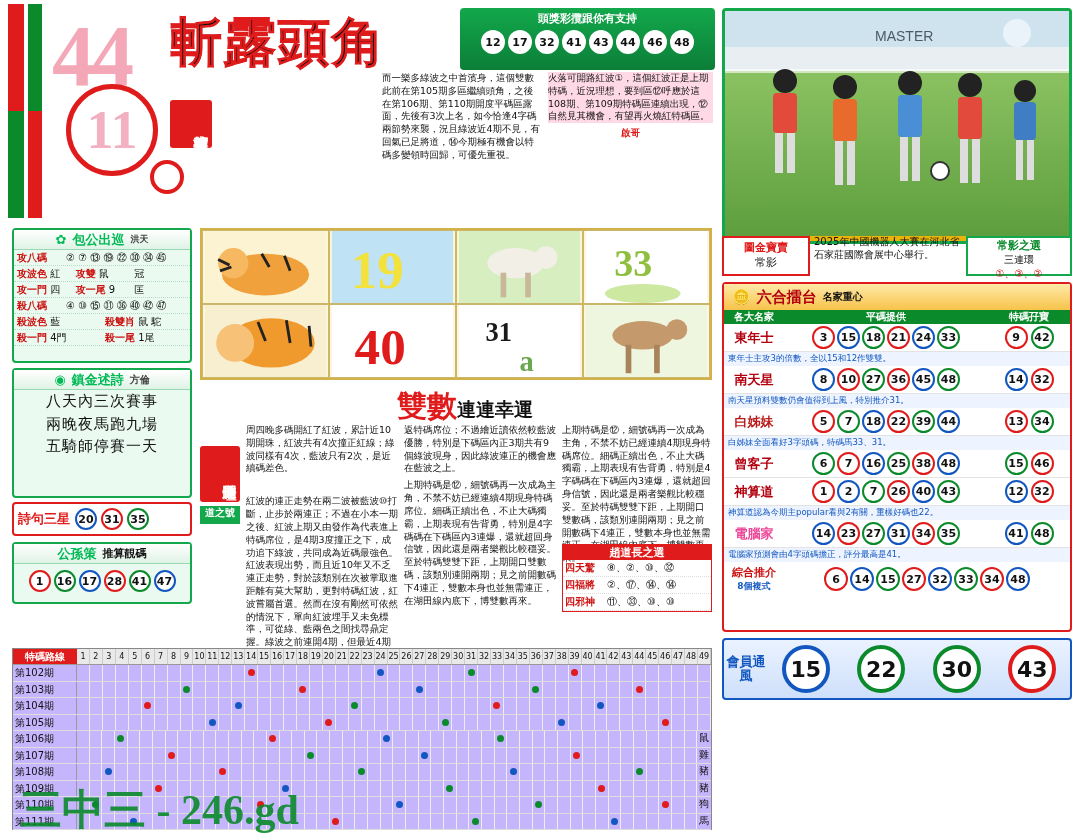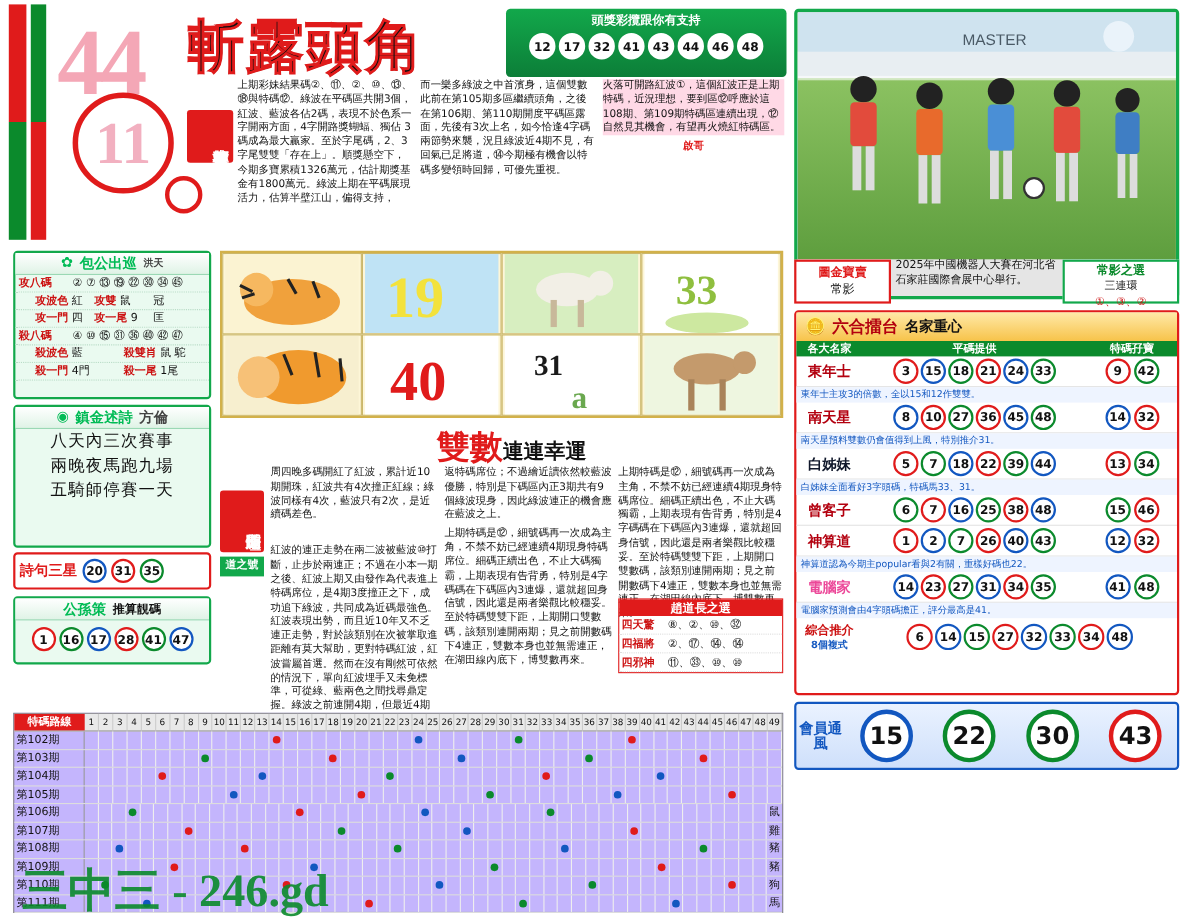--- a/index.html
+++ b/index.html
@@ -63,41 +63,41 @@
   #expert-badge { position:absolute; left:0; top:30px; width:42px; height:48px;
      background:#e01b1b; color:#fff; font-weight:bold; font-size:15px;
      writing-mode:vertical-rl; text-align:center; padding:3px 2px; border-radius:3px; }
   .col { position:absolute; font-size:9.5px; line-height:1.35; }
   #col1 { left:46px; top:2px; width:160px; }
   #col2 { left:212px; top:2px; width:160px; }
   #col3 { left:378px; top:2px; width:165px; }
   .pink-hl { background:#ffd9e6; }
 
   
-  #photo { left:722px; top:8px; width:350px; height:264px; border:3px solid #12a84b;
-     border-radius:4px; overflow:hidden; background:#e5e5e5; }
+  #photo { left:722px; top:8px; width:350px; height:236px; border:3px solid #12a84b;
+     border-radius:4px; overflow:hidden; background:#eab308; }
   #caption-bar { left:722px; top:236px; width:350px; height:40px; }
   #cap-left { position:absolute; left:0; top:0; width:88px; height:40px;
      border:2px solid #e01b1b; background:#fff; text-align:center; font-size:11px;
      font-weight:bold; color:#e01b1b; padding-top:2px; }
   #cap-mid { position:absolute; left:92px; top:0; width:148px; height:40px; font-size:10px;
      line-height:1.25; color:#111; }
   #cap-right { position:absolute; left:244px; top:0; width:106px; height:40px;
      border:2px solid #12a84b; background:#fff; text-align:center; }
 
   
   .lbox { border:2px solid #12a84b; border-radius:4px; background:#eafaf0; }
   #bgcx { left:12px; top:228px; width:180px; height:135px; }
   .lbox-title { height:20px; background:linear-gradient(#fff,#dff3e6);
      display:flex; align-items:center; justify-content:center; gap:6px;
      font-weight:bold; font-size:13px; color:#0b5; border-bottom:1px solid #9ad8b4;}
   .kv { display:flex; font-size:10px; line-height:1.5; border-bottom:1px dotted #b9dcc7; }
   .kv .k { width:52px; color:#c11; font-weight:bold; padding-left:3px;}
   .kv .v { flex:1; color:#111; }
-  .three { display:flex; font-size:10px; line-height:1.5; border-bottom:1px dotted #b9dcc7;padding-left:15px;}
+  .three { display:flex; font-size:10px; line-height:1.5; border-bottom:1px dotted #b9dcc7;}
   .three div { flex:1; padding-left:3px; }
 
   #zjsh { left:12px; top:368px; width:180px; height:130px; }
   .poem { font-family:"Liberation Serif",serif; font-size:15px; color:#111;
       text-align:center; line-height:1.5; letter-spacing:1px; }
 
   #sjsx { left:12px; top:502px; width:180px; height:34px; border:2px solid #e01b1b;
       border-radius:4px; background:#fff; display:flex; align-items:center; gap:5px; padding:0 4px;}
   #gsc { left:12px; top:542px; width:180px; height:62px; }
   #gsc .balls { display:flex; gap:3px; justify-content:center; margin-top:6px; }
@@ -199,21 +199,20 @@
         <span class="ball r" style="width: 24px; height: 24px; border-color: rgb(255, 255, 255);">41</span>
         <span class="ball b" style="width: 24px; height: 24px; border-color: rgb(255, 255, 255);">43</span>
         <span class="ball g" style="width: 24px; height: 24px; border-color: rgb(255, 255, 255);">44</span>
         <span class="ball r" style="width: 24px; height: 24px; border-color: rgb(255, 255, 255);">46</span>
         <span class="ball b" style="width: 24px; height: 24px; border-color: rgb(255, 255, 255);">48</span>
       </div>
   </div>
 
   <div class="abs" id="expert">
     <div id="expert-badge">數據專家</div>
-    <div class="col" id="col1">上期彩妹結果碼②、⑪、②、⑩、⑬、⑱與特碼⑫。綠波在平碼區共開3個，紅波、藍波各佔2碼，表現不於色系一字開兩方面，4字開路獎蝴蝠、獨佔 3碼成為最大贏家。至於字尾碼，2、3字尾雙雙「存在上」。順獎懸空下，今期多寶累積1326萬元，估計期獎基金有1800萬元。綠波上期在平碼展現活力，估算半壁江山，偏得支持，</div>
     <div class="col" id="col2">
       <div>而一樂多綠波之中首濱身，這個雙數此前在第105期多區繼續頭角，之後在第106期、第110期開度平碼區露面，先後有3次上名，如今恰逢4字碼兩節勢來襲，況且綠波近4期不見，有回氣已足將道，⑭今期極有機會以特碼多變領時回歸，可優先重視。</div>
     </div>
     <div class="col" id="col3">
       <div class="pink-hl">火落可開路紅波①，這個紅波正是上期特碼，近況理想，要到區⑫呼應於這108期、第109期特碼區連續出現，⑫自然見其機會，有望再火燒紅特碼區。</div>
       <div class="b red ctr" style="margin-top:4px">啟哥</div>
     </div>
   </div>
 
   <div class="abs" id="photo">
@@ -312,21 +311,21 @@
           <div><b style="color:#c11">殺一門</b> 4門</div>
           <div><b style="color:#c11">殺一尾</b> 1尾</div>
         </div>
       </div>
   </div>
 
   <div class="abs lbox" id="zjsh">
     <div class="lbox-title">
       <span>◉</span>
       <span>鎮金述詩</span>
-      <span style="font-size:13px;color:#444">方倫</span>
+      <span style="font-size:10px;color:#444">方倫</span>
     </div>
     <div class="poem" id="poem-lines">
         <div>八天內三次賽事</div>
         <div>兩晚夜馬跑九場</div>
         <div>五騎師停賽一天</div>
       </div>
   </div>
 
   <div class="abs" id="sjsx">
     <span class="b red" style="font-size:13px">詩句三星</span>
@@ -451,21 +450,21 @@
             <div>⑪、㉝、⑩、⑩</div>
           </div>
         </div>
     </div>
   </div>
 
   <div class="abs" id="sixhe">
     <div id="sixhe-hd">
       <span>🪙</span>
       <span>六合擂台</span>
-      <span style="font-size:13px;color:#111">名家重心</span>
+      <span style="font-size:10px;color:#111">名家重心</span>
     </div>
     <div class="sh-colhd">
       <div>各大名家</div>
       <div>平碼提供</div>
       <div>特碼孖寶</div>
     </div>
     <div id="sixhe-rows">
         <div>
           <div class="sh-row">
             <div class="sh-name" style="color: rgb(179, 0, 15);">東年士</div>
@@ -497,21 +496,21 @@
             </div>
             <div class="sh-sp">
               <span class="ball b" style="width: 23px; height: 23px;">14</span>
               <span class="ball r" style="width: 23px; height: 23px;">32</span>
             </div>
           </div>
           <div class="sh-note">南天星預料雙數仍會值得到上風，特別推介31。</div>
         </div>
         <div>
           <div class="sh-row">
-            <div class="sh-name" style="color: #0f172a;">白姊妹</div>
+            <div class="sh-name" style="color: #b91c1c;">白姊妹</div>
             <div class="sh-nums">
               <span class="ball r" style="width: 23px; height: 23px;">5</span>
               <span class="ball g" style="width: 23px; height: 23px;">7</span>
               <span class="ball b" style="width: 23px; height: 23px;">18</span>
               <span class="ball r" style="width: 23px; height: 23px;">22</span>
               <span class="ball g" style="width: 23px; height: 23px;">39</span>
               <span class="ball b" style="width: 23px; height: 23px;">44</span>
             </div>
             <div class="sh-sp">
               <span class="ball r" style="width: 23px; height: 23px;">13</span>

